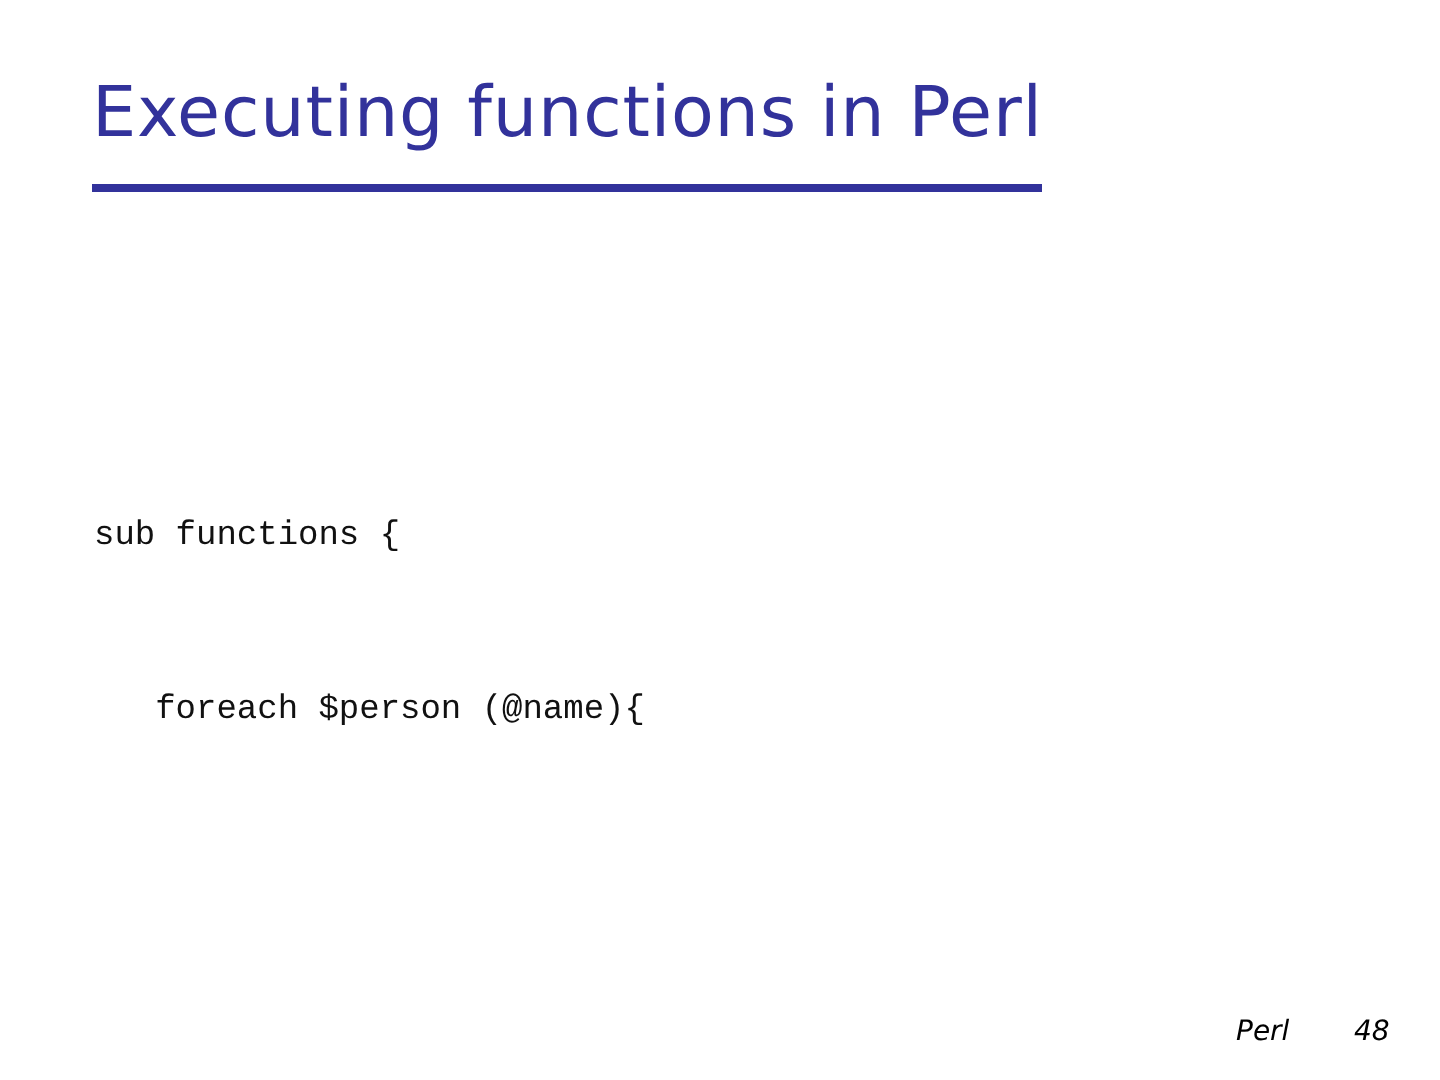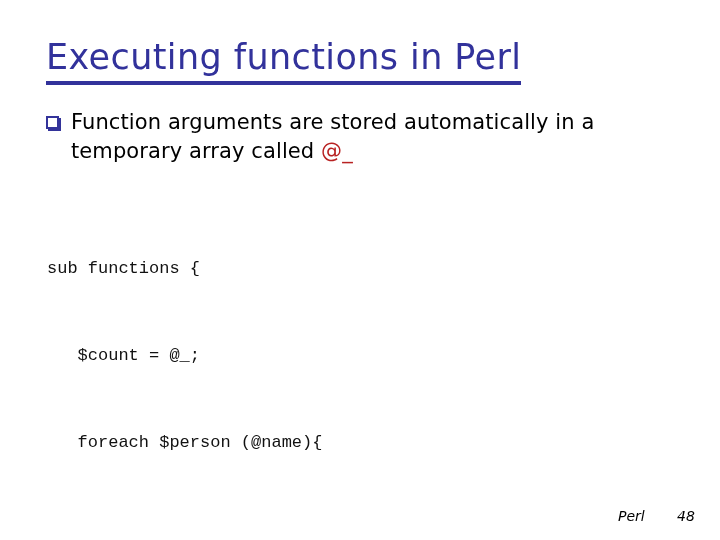--- a/index.html
+++ b/index.html
@@ -27,21 +27,21 @@
   }
   #slide-title {
     font-family: "DejaVu Sans", sans-serif;
     font-size: 35px;
     line-height: 42px;
     font-weight: 400;
     letter-spacing: 0.4px;
     color: #32329B;
     white-space: nowrap;
     display: inline-block;
-    padding-bottom: 3px;
+    padding-bottom: 14px;
     border-bottom: 4px solid #32329B;
   }
 
   
   #bullet-list {
     position: absolute;
     left: 46px;
     top: 108px;
     width: 600px;
   }
@@ -111,30 +111,23 @@
 </style>
 </head>
 <body>
 
 <div id="slide">
 
   <div id="title-block">
     <div id="slide-title">Executing functions in Perl</div>
   </div>
 
-  <div id="bullet-list">
-    <div class="bullet-row">
-      <span class="bullet-marker"></span>
-      <span class="bullet-text"><span>Function arguments are stored automatically in a temporary array called </span><span class="accent-red">@_</span></span>
-    </div>
-  </div>
 
   <div id="code-block">
     <div class="code-line">sub functions {</div>
-    <div class="code-line">   $count = @_;</div>
     <div class="code-line">   foreach $person (@name){</div>
     
     
     
     
     
     
     
   </div>
 

